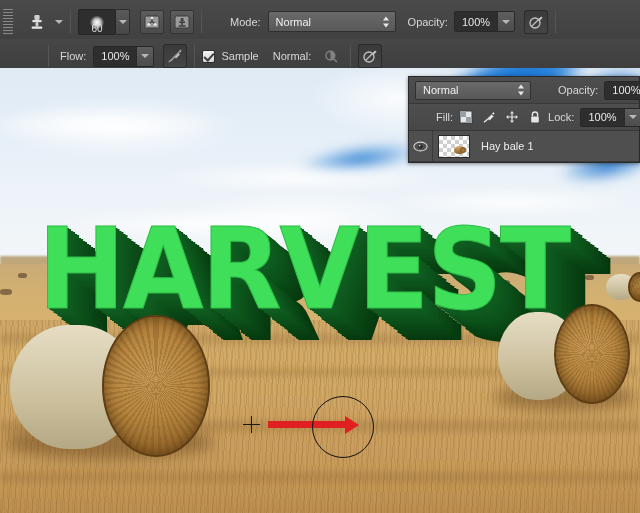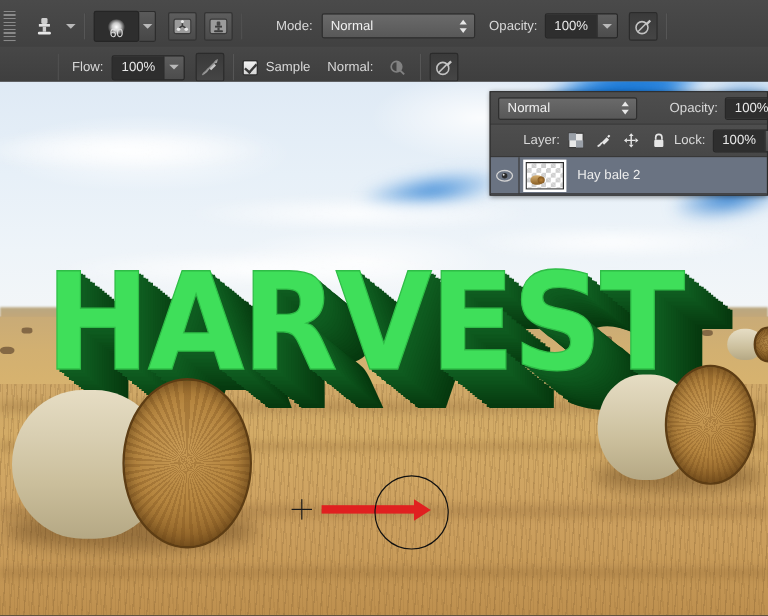--- a/index.html
+++ b/index.html
@@ -514,21 +514,21 @@
     <span class="lbl">Opacity:</span>
     <div class="numfield">
       <div class="val">100%</div>
       <div class="cv">
           <div class="caret-sm"></div>
         </div>
     </div>
   </div>
 
   <div class="lrow">
-    <span class="lbl">Layer:</span>
+    <span class="lbl">Fill:</span>
     <div class="lockicons">
       <span class="ico">
         <svg width="14" height="14" viewBox="0 0 14 14">
           <rect x="1" y="1" width="12" height="12" fill="#e8e8e8" stroke="#3a3a3a"></rect>
           <rect x="1" y="1" width="6" height="6" fill="#9aa0a8"></rect>
           <rect x="7" y="7" width="6" height="6" fill="#9aa0a8"></rect>
         </svg>
       </span>
       <span class="ico">
         <svg width="14" height="14" viewBox="0 0 14 14">
@@ -552,29 +552,29 @@
     </div>
     <span class="lbl" style="margin-left:auto">Lock:</span>
     <div class="numfield">
       <div class="val">100%</div>
       <div class="cv">
           <div class="caret-sm"></div>
         </div>
     </div>
   </div>
 
-
-  <div class="layer-item selected">
+  <div class="layer-item">
     <div class="eyecell">
       <svg width="15" height="11" viewBox="0 0 15 11">
         <ellipse cx="7.5" cy="5.5" rx="6.6" ry="4.4" fill="none" stroke="#d4d4d4" stroke-width="1.1"></ellipse>
         <circle cx="7.5" cy="5.5" r="2.3" fill="#2b2b2b"></circle>
         <circle cx="6.7" cy="4.6" r=".8" fill="#e6e6e6"></circle>
       </svg>
     </div>
     <div class="thumbcell">
-      <div class="thumb active">
-        <div class="minibale" style="left:3px; bottom:3px;"></div>
+      <div class="thumb">
+        <div class="minibale" style="right:4px; bottom:3px;"></div>
       </div>
     </div>
-    <span class="layer-name">Hay bale 2</span>
-  </div>
+    <span class="layer-name">Hay bale 1</span>
+  </div>
+
 </div>
 
 </body></html>

